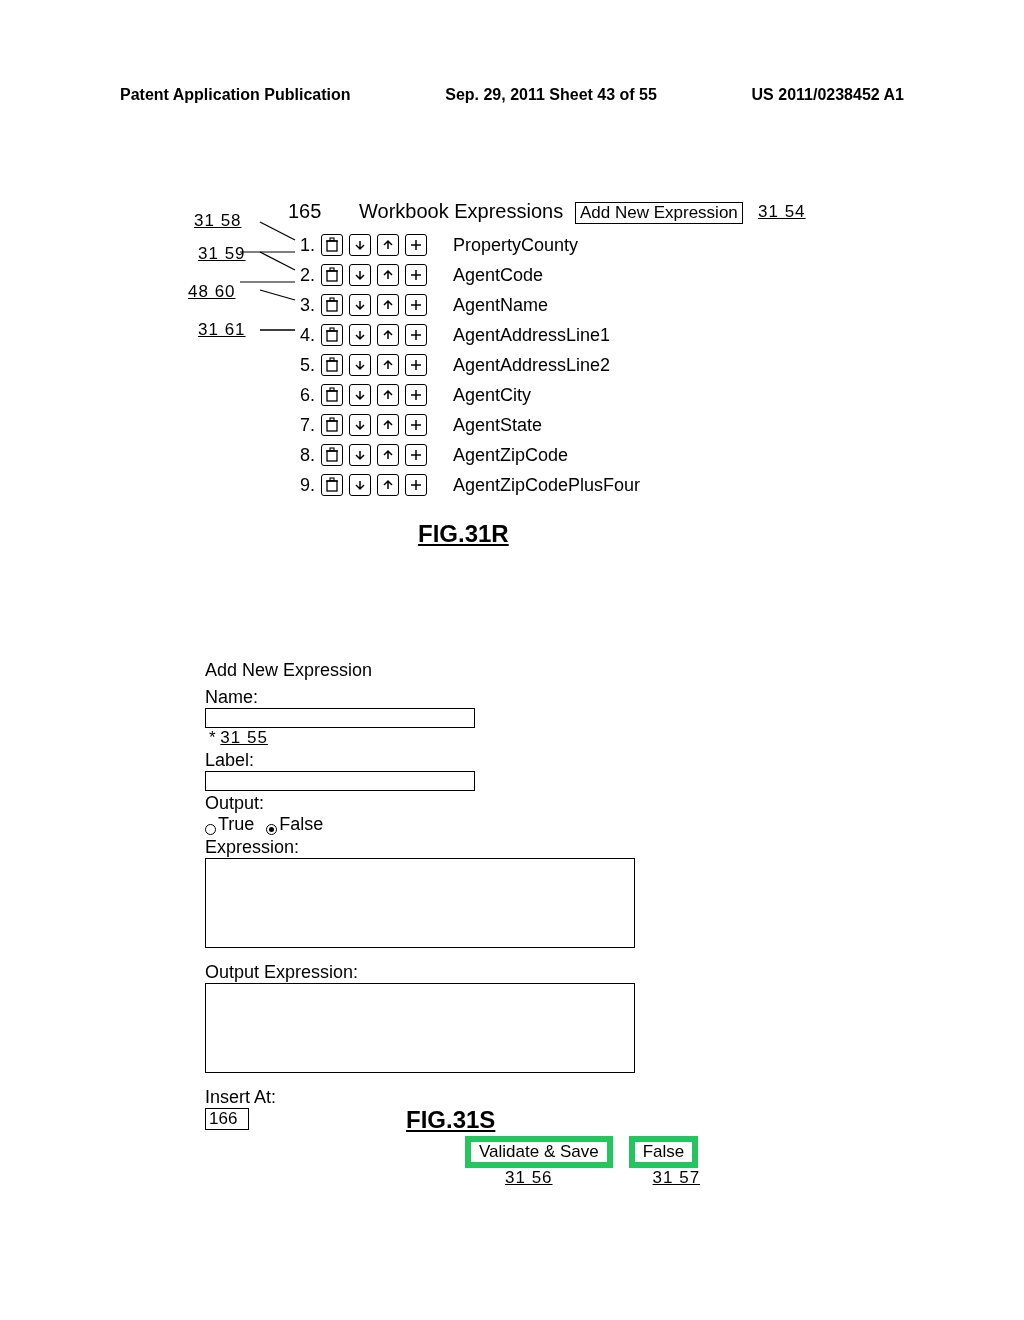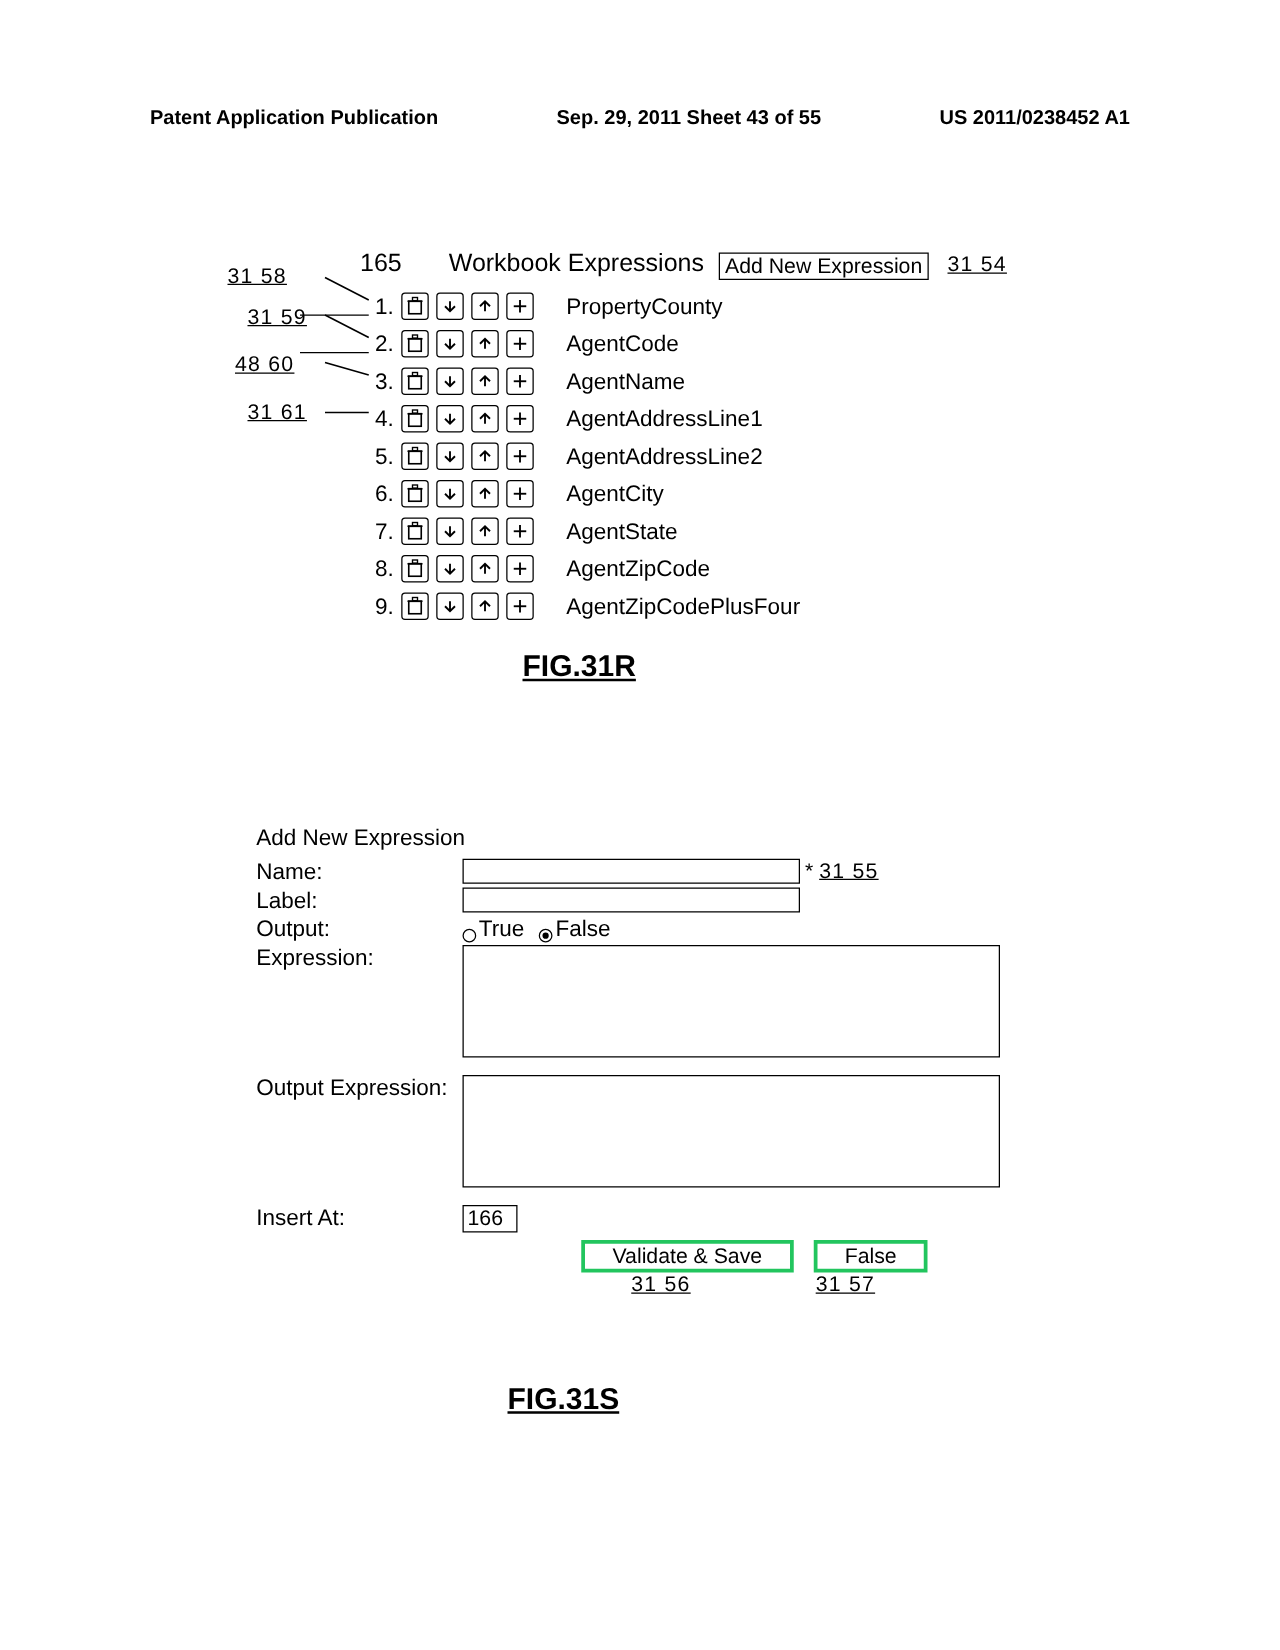--- a/index.html
+++ b/index.html
@@ -101,20 +101,21 @@
       width: 620px;
     }
     .form-title {
       font-size: 18px;
       margin-bottom: 6px;
     }
     .form-row {
       display: flex;
       align-items: flex-start;
       margin-bottom: 2px;
+      flex-direction: column;
     }
     .form-label {
       width: 165px;
       font-size: 18px;
       white-space: nowrap;
     }
     .form-input-line {
       border: 1px solid #000;
       height: 20px;
       width: 270px;
@@ -149,23 +150,23 @@
       height: 90px;
     }
     .insert-box {
       border: 1px solid #000;
       width: 44px;
       height: 22px;
       font-size: 17px;
       padding-left: 3px;
     }
     .btn {
-      border: 3px solid #22c55e;
-      font-size: 17px;
-      padding: 0 22px;
+      border: 6px solid #22c55e;
+      font-size: 17px;
+      padding: 0 8px;
       line-height: 20px;
     }
     .action-row {
       display:flex;
       gap: 16px;
       margin-top: 6px;
       margin-left: 260px;
     }
     .under-refs {
       display:flex;
@@ -200,21 +201,21 @@
   <div class="ref-54">31  54</div>
 
   <svg class="leadlines" width="120" height="160">
     <line x1="70" y1="22" x2="105" y2="40" stroke="#000" stroke-width="1.3"></line>
     <line x1="70" y1="52" x2="105" y2="70" stroke="#000" stroke-width="1.3"></line>
     <line x1="70" y1="90" x2="105" y2="100" stroke="#000" stroke-width="1.3"></line>
     <line x1="70" y1="130" x2="105" y2="130" stroke="#000" stroke-width="1.3"></line>
     <line x1="50" y1="52" x2="105" y2="52" stroke="#000" stroke-width="1"></line>
     <line x1="50" y1="82" x2="105" y2="82" stroke="#000" stroke-width="1"></line>
   </svg>
-  <div style="position:absolute; left:182px; top:11px;" class="lead-label">31  58</div>
+  <div style="position:absolute; left:194px; top:11px;" class="lead-label">31  58</div>
   <div style="position:absolute; left:198px; top:44px;" class="lead-label">31  59</div>
   <div style="position:absolute; left:188px; top:82px;" class="lead-label">48  60</div>
   <div style="position:absolute; left:198px; top:120px;" class="lead-label">31  61</div>
 
   <div class="rows">
 
     <div class="erow">
       <span class="num">1.</span>
       <span class="icon-btn">
           <svg width="12" height="14">

